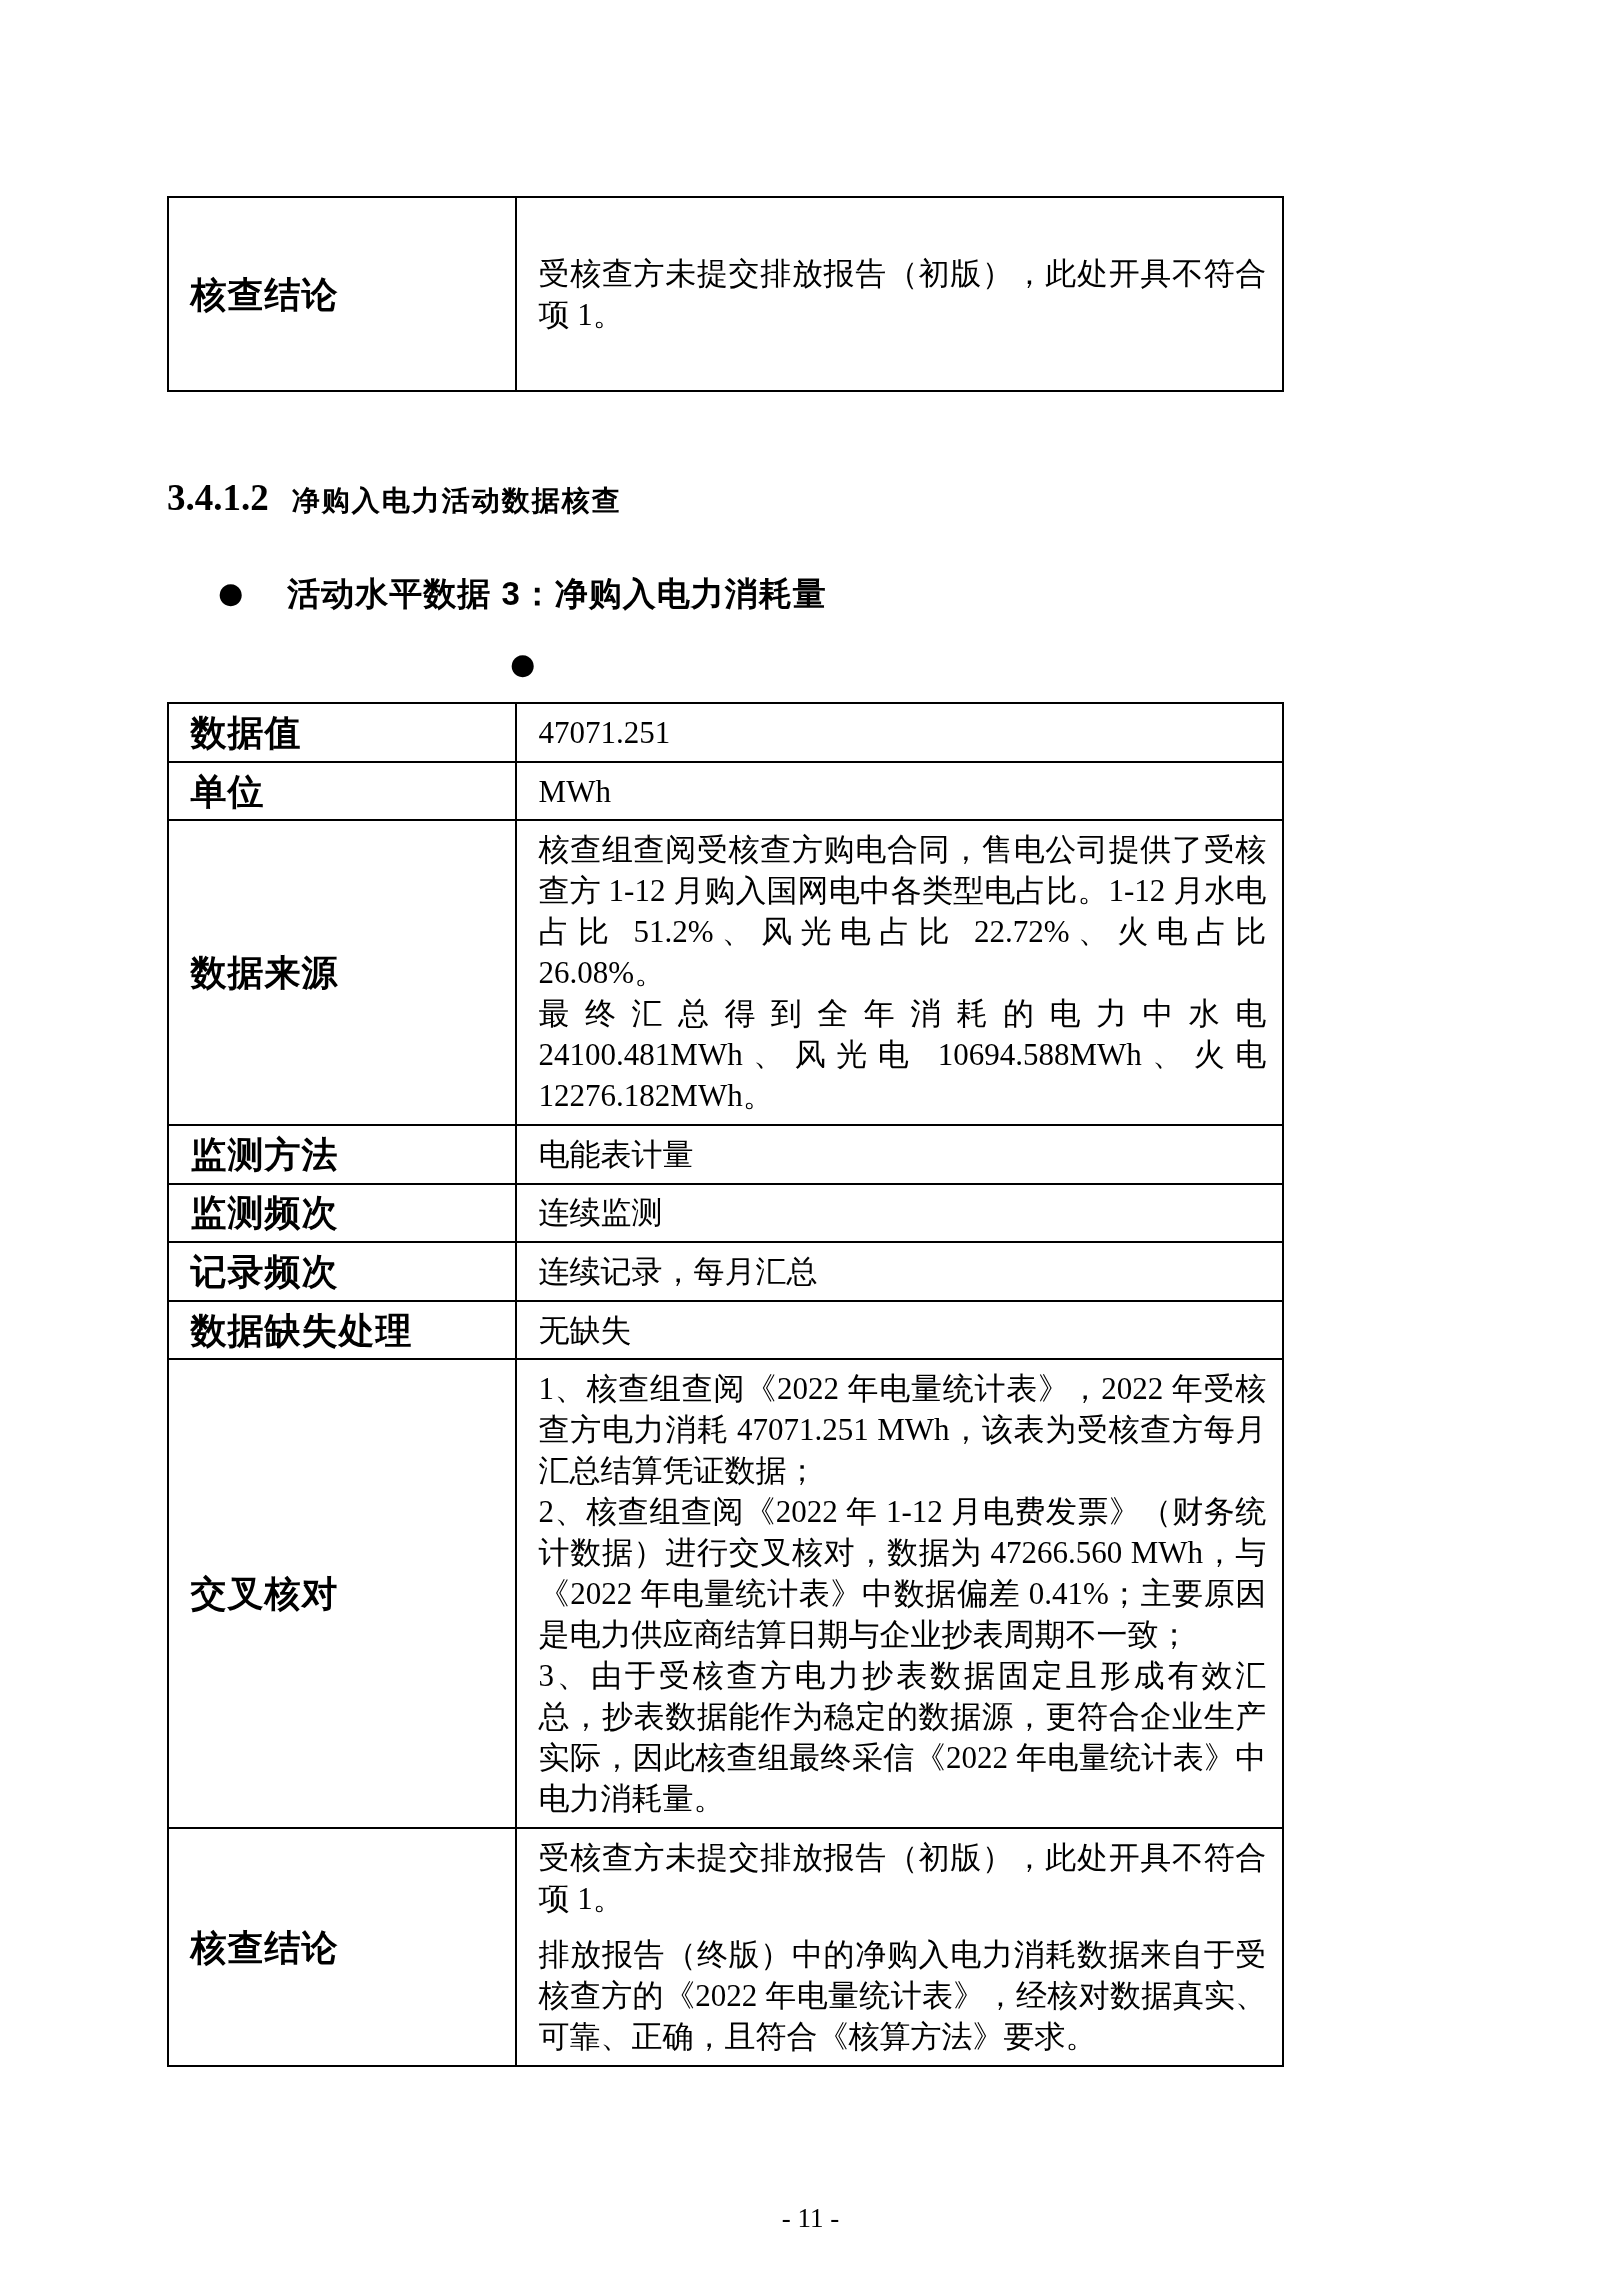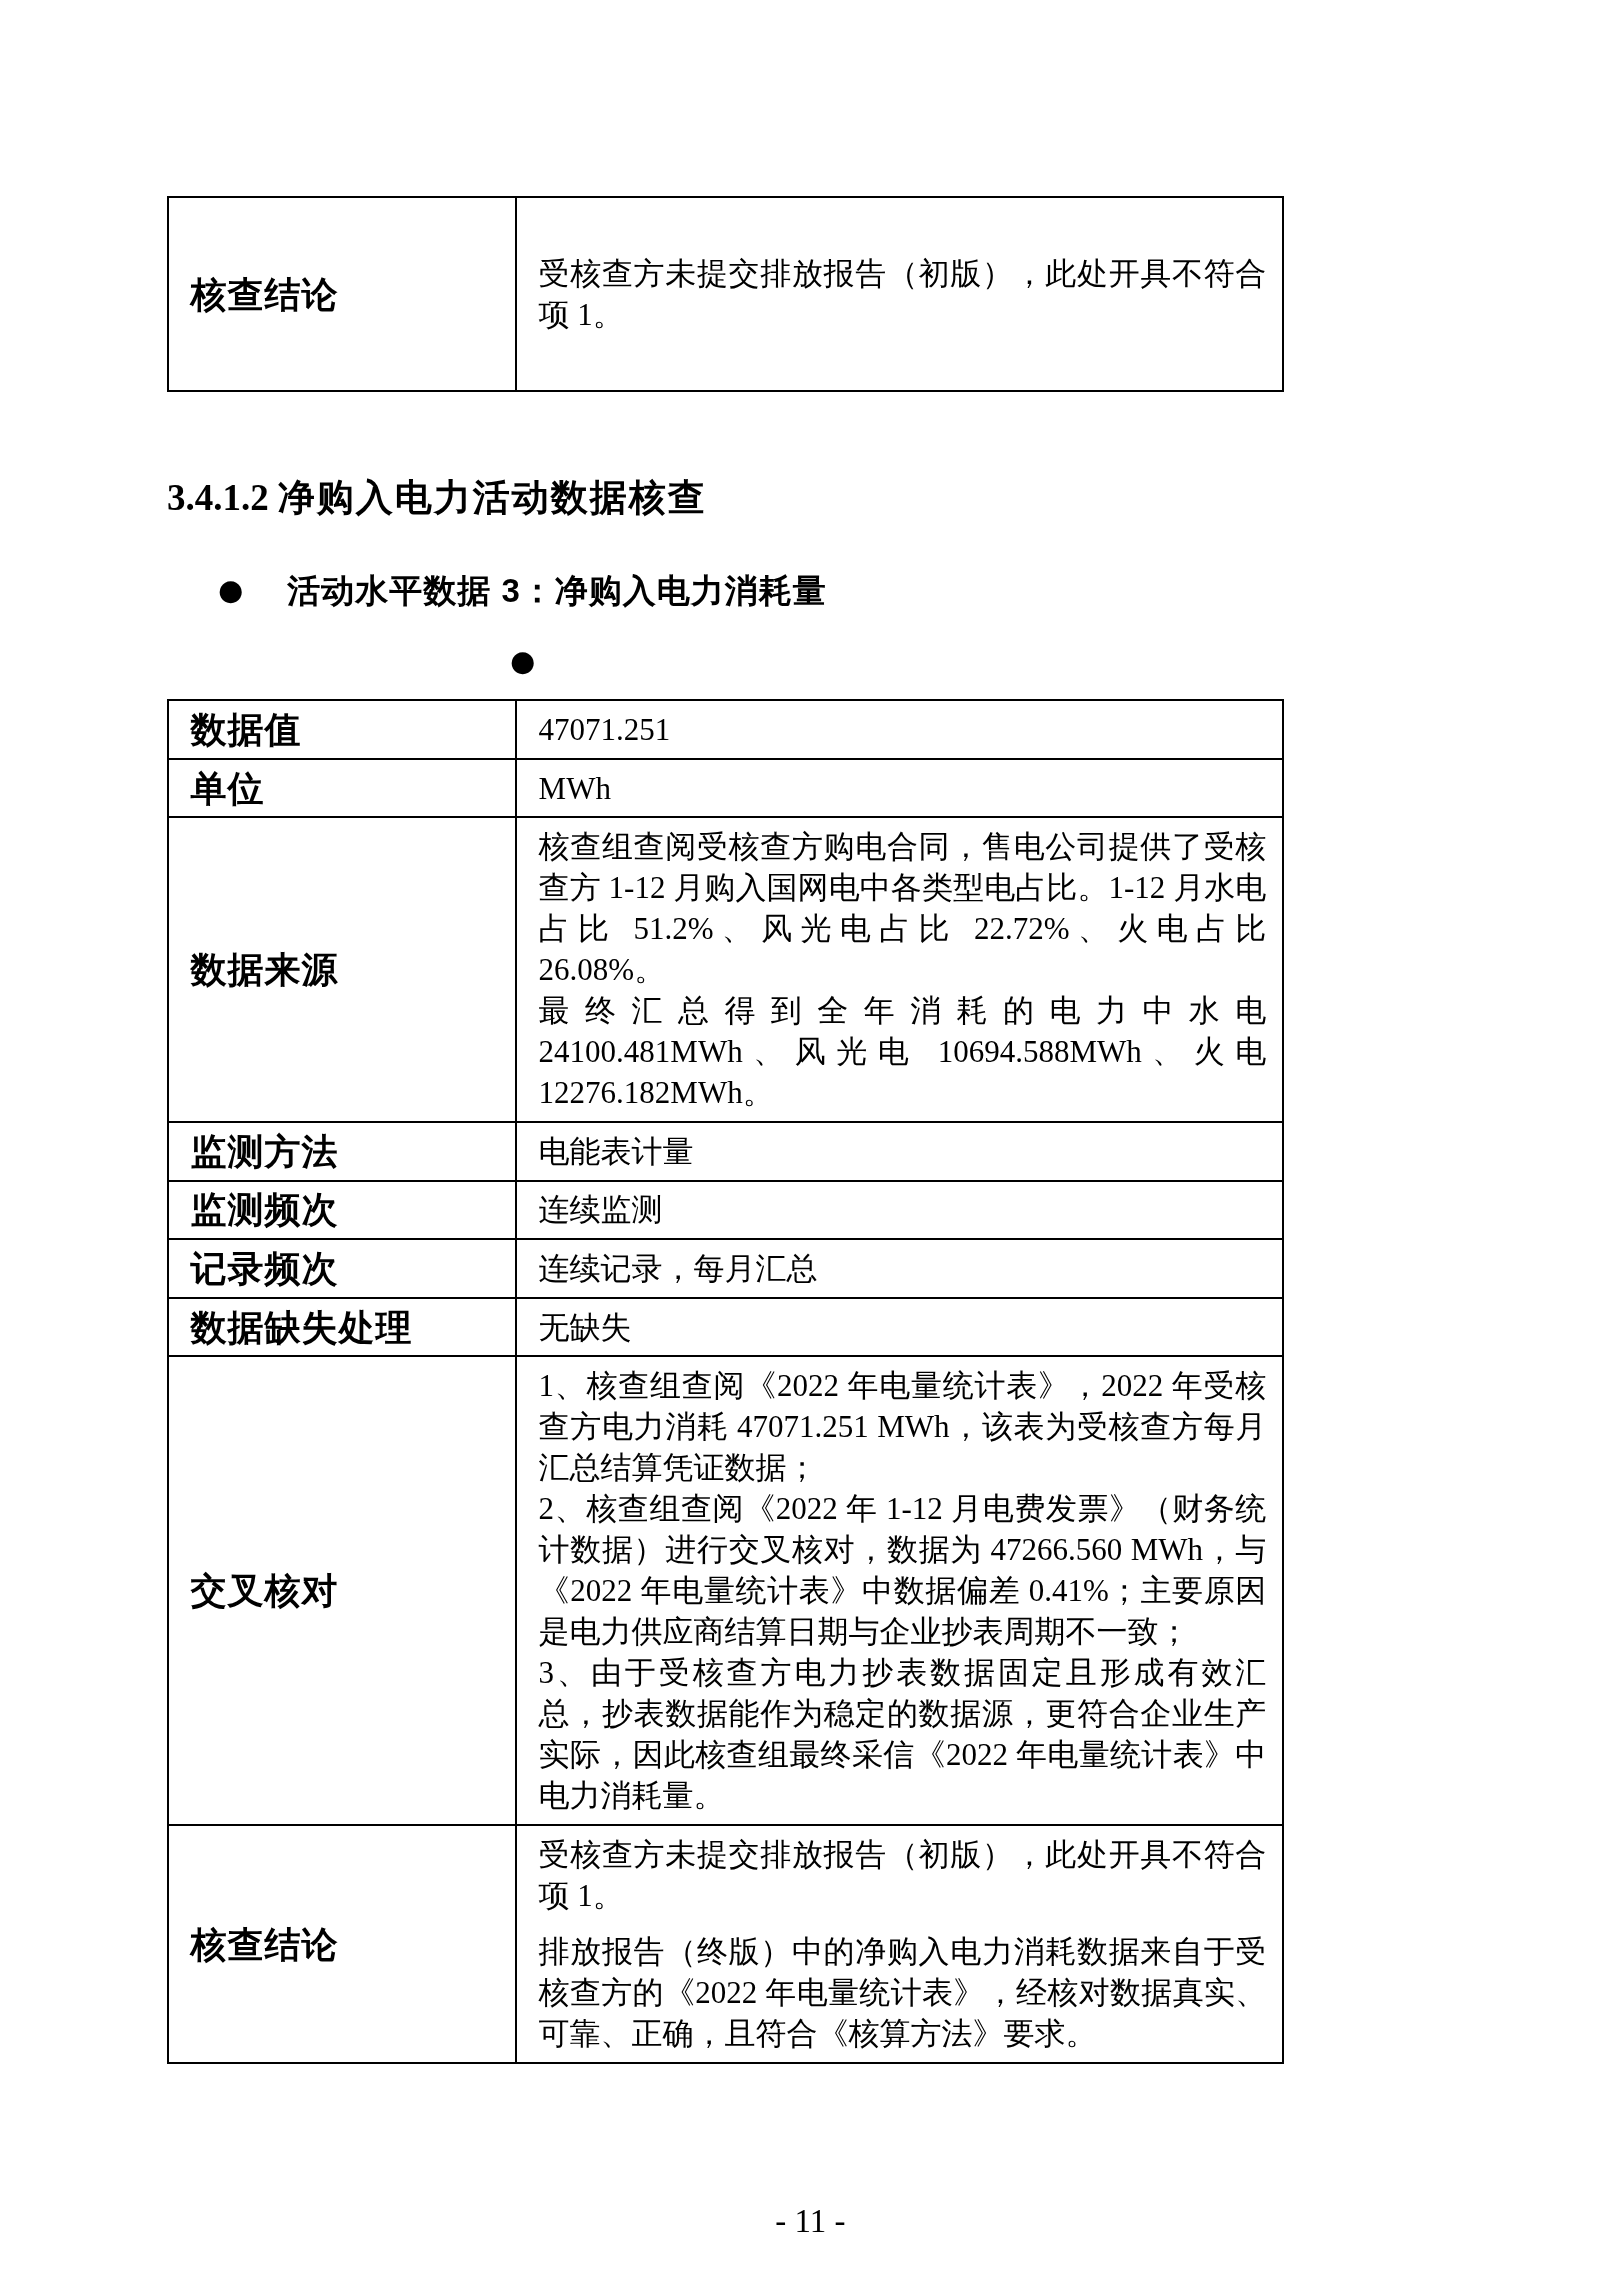--- a/index.html
+++ b/index.html
@@ -68,23 +68,23 @@
   
   .section-heading {
     margin-top: 80px;
     font-weight: bold;
     font-size: 37px;
     line-height: 51px;
     font-family: "Liberation Serif", "DejaVu Serif", serif;
   }
   .section-heading .sec-num { letter-spacing: 0; }
   .section-heading .sec-title {
-    margin-left: 9px;
+    margin-left: 23px;
     font-family: "Liberation Sans", "DejaVu Sans", sans-serif;
-    font-size: 37px;
+    font-size: 28px;
     letter-spacing: 2px;
   }
   .bullet-line {
     margin-top: 45px;
     margin-left: 51px;
     font-weight: bold;
     font-size: 33px;
     line-height: 45px;
     font-family: "Liberation Sans", "DejaVu Sans", sans-serif;
     letter-spacing: 1px;
@@ -102,21 +102,21 @@
   }
   .bullet-line.caption-line .bullet { margin-right: 39px; }
 
   
   .page-number {
     position: absolute;
     top: 2203px;
     left: 0;
     width: 1621px;
     text-align: center;
-    font-size: 33px;
+    font-size: 27px;
     color: #000;
   }
 </style>
 </head>
 <body>
 
 <div class="page">
   <div class="content">
 
     <div class="vtable continued-table">

